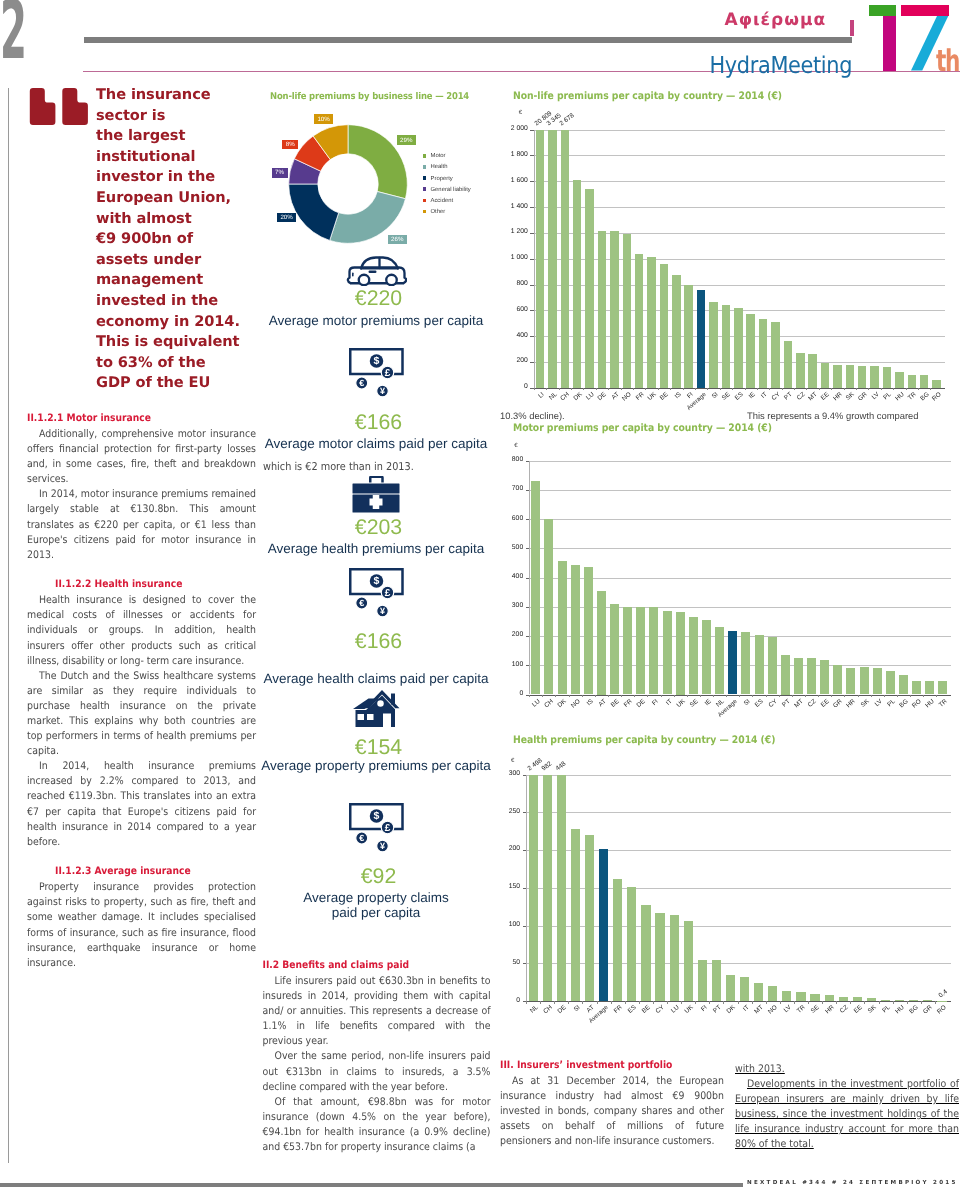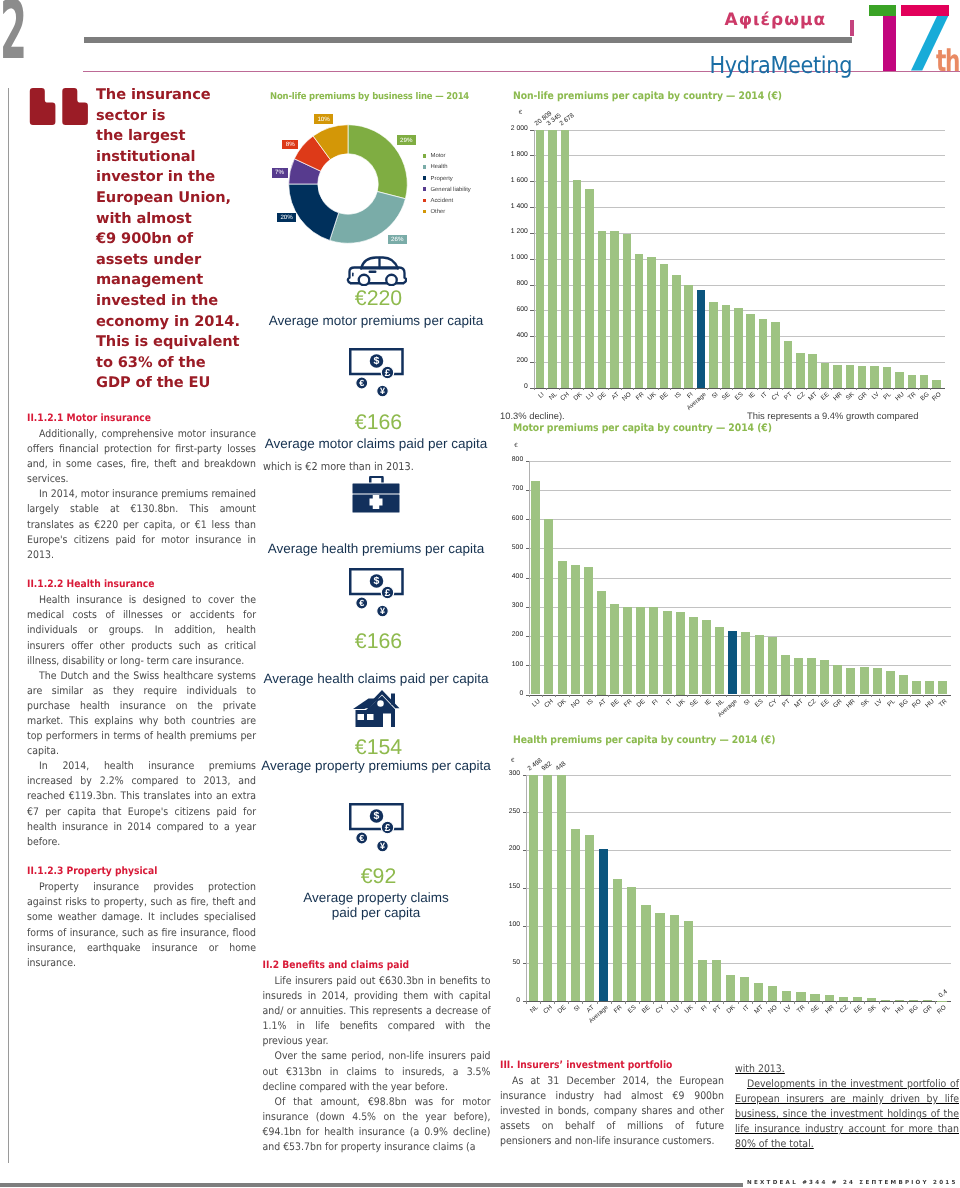--- a/index.html
+++ b/index.html
@@ -30,21 +30,21 @@
 
 
 .quote-marks{position:absolute;left:27px;top:88px;width:62px;height:37px;}
 .qmsvg{position:absolute;left:0;top:0;}
 .pull{position:absolute;left:96px;top:85px;width:160px;font-family:"DejaVu Sans",sans-serif;font-weight:bold;font-size:14.6px;line-height:20.6px;color:#9b1c26;letter-spacing:-0.1px;}
 
 
 .col-left{position:absolute;left:27px;top:412px;width:229px;}
 .col-mid-text{position:absolute;left:262.5px;top:959px;width:228px;}
 .sec-h{font-family:"DejaVu Sans Condensed","DejaVu Sans",sans-serif;font-weight:bold;font-size:10.2px;color:#d81a38;margin:0 0 1px 0;line-height:14px;letter-spacing:0px;}
-.sec-h2{margin-top:15.4px;}
+.sec-h2{margin-top:15.4px;margin-left:28px;}
 p.body{font-family:"DejaVu Sans Condensed","DejaVu Sans",sans-serif;font-size:10.45px;line-height:15.1px;color:#4a4a4a;margin:0;text-align:justify;text-indent:12px;}
 
 
 .stat{position:absolute;left:256px;width:240px;text-align:center;}
 .stat-icon{position:absolute;}
 .stat .val{font-family:"Liberation Sans",sans-serif;font-size:21.3px;color:#8fba4e;line-height:22px;padding-left:5px;}
 .stat .cap{font-family:"Liberation Sans",sans-serif;font-size:13.5px;color:#15314f;line-height:14.5px;}
 .stat .note{font-family:"DejaVu Sans Condensed","DejaVu Sans",sans-serif;font-size:10.8px;color:#4a4a4a;line-height:12px;text-align:left;padding-left:7px;}
 
 
@@ -576,20 +576,23 @@
 <div class="stat" style="top:461px;">
       <div class="note">which is €2 more than in 2013.</div>
     </div>
 <div class="stat-icon" style="left:352.0px;top:476px;"><svg width="48" height="37" viewBox="0 0 96 74">
 <path d="M36.5 13 V3.5 A2 2 0 0 1 38.5 1.5 H59 A2 2 0 0 1 61 3.5 V13" fill="none" stroke="#12305c" stroke-width="5"></path>
 <rect x="1" y="15" width="94" height="20" rx="1" fill="#12305c"></rect>
 <rect x="1" y="37" width="94" height="36" rx="1" fill="#12305c"></rect>
 <rect x="41.5" y="38" width="13" height="28" fill="#fff"></rect>
 <rect x="35" y="45" width="26" height="14" fill="#fff"></rect>
 </svg></div>
+<div class="stat" style="top:516px;">
+      <div class="val">€203</div>
+    </div>
 <div class="stat" style="top:542px;">
       <div class="cap">Average health premiums per capita</div>
     </div>
 <div class="stat-icon" style="left:348.5px;top:568px;"><svg width="55" height="49" viewBox="0 0 110 98">
 <path d="M2.5 2.5 H107 V52 H2.5 Z" fill="#fff" stroke="#12305c" stroke-width="5"></path>
 <circle cx="55" cy="26" r="13.5" fill="#12305c"></circle>
 <text x="55" y="32.5" font-family="Liberation Sans, sans-serif" font-size="21" font-weight="bold" fill="#fff" text-anchor="middle">$</text>
 <circle cx="77" cy="49" r="12.5" fill="#12305c" stroke="#fff" stroke-width="2.4"></circle>
 <text x="77" y="55.5" font-family="Liberation Sans, sans-serif" font-size="20" font-weight="bold" fill="#fff" text-anchor="middle">£</text>
 <circle cx="25.5" cy="70" r="12" fill="#12305c" stroke="#fff" stroke-width="2.4"></circle>
@@ -639,21 +642,21 @@
       </div>
     </div>
 <div class="col-left">
 <div class="sec-h">II.1.2.1 Motor insurance</div>
 <p class="body">Additionally, comprehensive motor insurance offers financial protection for first-party losses and, in some cases, fire, theft and breakdown services.</p>
 <p class="body">In 2014, motor insurance premiums remained largely stable at €130.8bn. This amount translates as €220 per capita, or €1 less than Europe's citizens paid for motor insurance in 2013.</p>
 <div class="sec-h sec-h2">II.1.2.2 Health insurance</div>
 <p class="body">Health insurance is designed to cover the medical costs of illnesses or accidents for individuals or groups. In addition, health insurers offer other products such as critical illness, disability or long- term care insurance.</p>
 <p class="body">The Dutch and the Swiss healthcare systems are similar as they require individuals to purchase health insurance on the private market. This explains why both countries are top performers in terms of health premiums per capita.</p>
 <p class="body">In 2014, health insurance premiums increased by 2.2% compared to 2013, and reached €119.3bn. This translates into an extra €7 per capita that Europe's citizens paid for health insurance in 2014 compared to a year before.</p>
-<div class="sec-h sec-h2">II.1.2.3 Property physical</div>
+<div class="sec-h sec-h2">II.1.2.3 Average insurance</div>
 <p class="body">Property insurance provides protection against risks to property, such as fire, theft and some weather damage. It includes specialised forms of insurance, such as fire insurance, flood insurance, earthquake insurance or home insurance.</p>
 </div>
 <div class="col-mid-text">
 <div class="sec-h">II.2 Benefits and claims paid</div>
 <p class="body">Life insurers paid out €630.3bn in benefits to insureds in 2014, providing them with capital and/ or annuities. This represents a decrease of 1.1% in life benefits compared with the previous year.</p>
 <p class="body">Over the same period, non-life insurers paid out €313bn in claims to insureds, a 3.5% decline compared with the year before.</p>
 <p class="body">Of that amount, €98.8bn was for motor insurance (down 4.5% on the year before), €94.1bn for health insurance (a 0.9% decline) and €53.7bn for property insurance claims (a</p>
 </div>
 </div>
 

